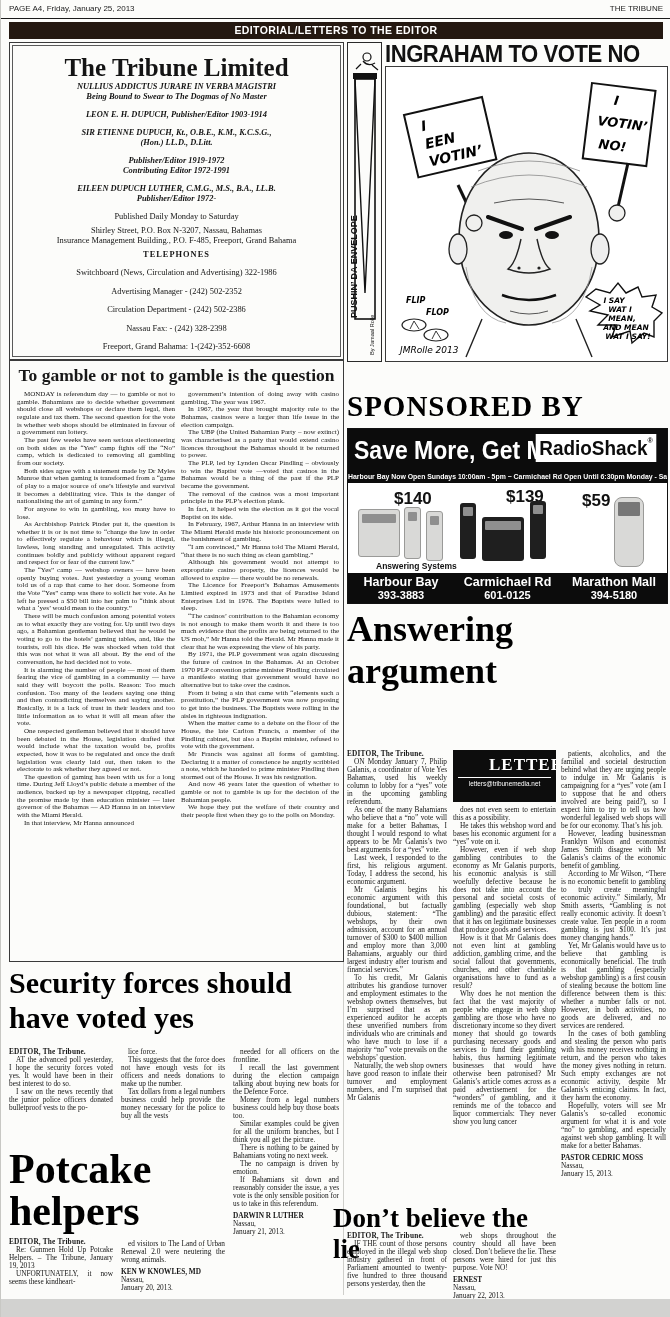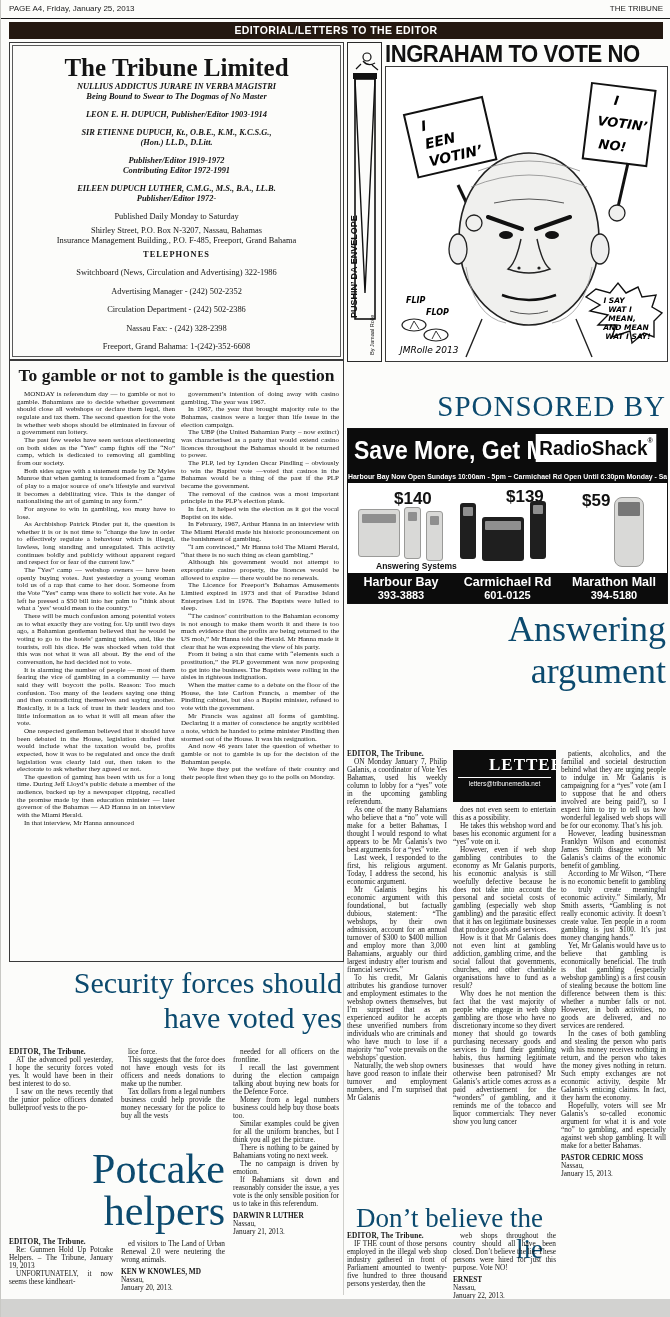--- a/index.html
+++ b/index.html
@@ -15,21 +15,21 @@
           letter-spacing:.4px;text-align:center;line-height:17px;}
   
   .mbox{border:1px solid #3a3a3a;}
   .mbox .inner{position:absolute;inset:2px;border:1px solid #5a5a5a;text-align:center;overflow:hidden;}
   .mtitle{font-size:25px;font-weight:bold;margin-top:8px;}
   .mline{font-size:8.4px;font-style:italic;font-weight:bold;line-height:10px;}
   .mplain{font-size:8.4px;line-height:10px;}
   .msp{height:8px;}
   
   .h-gamble{font-size:17.5px;font-weight:bold;text-align:center;color:#181818;}
-  .h-big{font-weight:normal;text-align:right;color:#0c4a6e;}
+  .h-big{font-weight:bold;text-align:left;color:#000000;}
   .h-ingraham{font-family:"Liberation Sans",sans-serif;font-weight:bold;font-size:24px;
               color:#111;transform:scaleX(.92);transform-origin:left;white-space:nowrap;letter-spacing:-.5px;}
   
   .textcol{font-size:7.3px;line-height:8px;text-align:justify;overflow:hidden;}
   .textcol p{margin:0;text-indent:7px;}
   .art{font-size:7px;line-height:7.65px;}
   .lead-ed p:first-child{font-weight:bold;text-indent:0;letter-spacing:.2px;}
   .sig{margin-top:4px;}
   .sig p{margin:0;text-indent:0 !important;}
   .sig p:first-child{font-weight:bold;}
@@ -128,20 +128,21 @@
         <p>In 1967, the year that brought majority rule to the Bahamas, casinos were a larger than life issue in the election campaign.</p>
         <p>The UBP (the United Bahamian Party – now extinct) was characterised as a party that would extend casino licences throughout the Bahamas should it be returned to power.</p>
         <p>The PLP, led by Lynden Oscar Pindling – obviously to win the Baptist vote —voted that casinos in the Bahamas would be a thing of the past if the PLP became the government.</p>
         <p>The removal of the casinos was a most important principle in the PLP’s election plank.</p>
         <p>In fact, it helped win the election as it got the vocal Baptist on its side.</p>
         <p>In February, 1967, Arthur Hanna in an interview with The Miami Herald made his historic pronouncement on the banishment of gambling.</p>
         <p>“I am convinced,” Mr Hanna told The Miami Herald, “that there is no such thing as clean gambling.”</p>
         <p>Although his government would not attempt to expropriate casino property, the licences would be allowed to expire — there would be no renewals.</p>
         <p>The Licence for Freeport’s Bahamas Amusements Limited expired in 1973 and that of Paradise Island Enterprises Ltd in 1976. The Baptists were lulled to sleep.</p>
         <p>“The casinos’ contribution to the Bahamian economy is not enough to make them worth it and there is too much evidence that the profits are being returned to the US mob,” Mr Hanna told the Herald. Mr Hanna made it clear that he was expressing the view of his party.</p>
+        <p>By 1971, the PLP government was again discussing the future of casinos in the Bahamas. At an October 1970 PLP convention prime minister Pindling circulated a manifesto stating that government would have no alternative but to take over the casinos.</p>
         <p>From it being a sin that came with “elements such a prostitution,” the PLP government was now proposing to get into the business. The Baptists were rolling in the aisles in righteous indignation.</p>
         <p>When the matter came to a debate on the floor of the House, the late Carlton Francis, a member of the Pindling cabinet,  but also a Baptist minister, refused to vote with the government.</p>
         <p>Mr Francis was against all forms of gambling. Declaring it a matter of conscience he angrily scribbled a note, which he handed to prime minister Pindling then stormed out of the House. It was his resignation.</p>
         <p>And now 46 years later the question of whether to gamble or not to gamble is up for the decision of the Bahamian people.</p>
         <p>We hope they put the welfare of their country and their people first when they go to the polls on Monday.</p>
       </div>
   </div>
 
   <div class="abs stripbox" style="left:346px;top:42px;width:33px;height:318px;">
     <svg width="33" height="318" viewBox="0 0 33 318">

